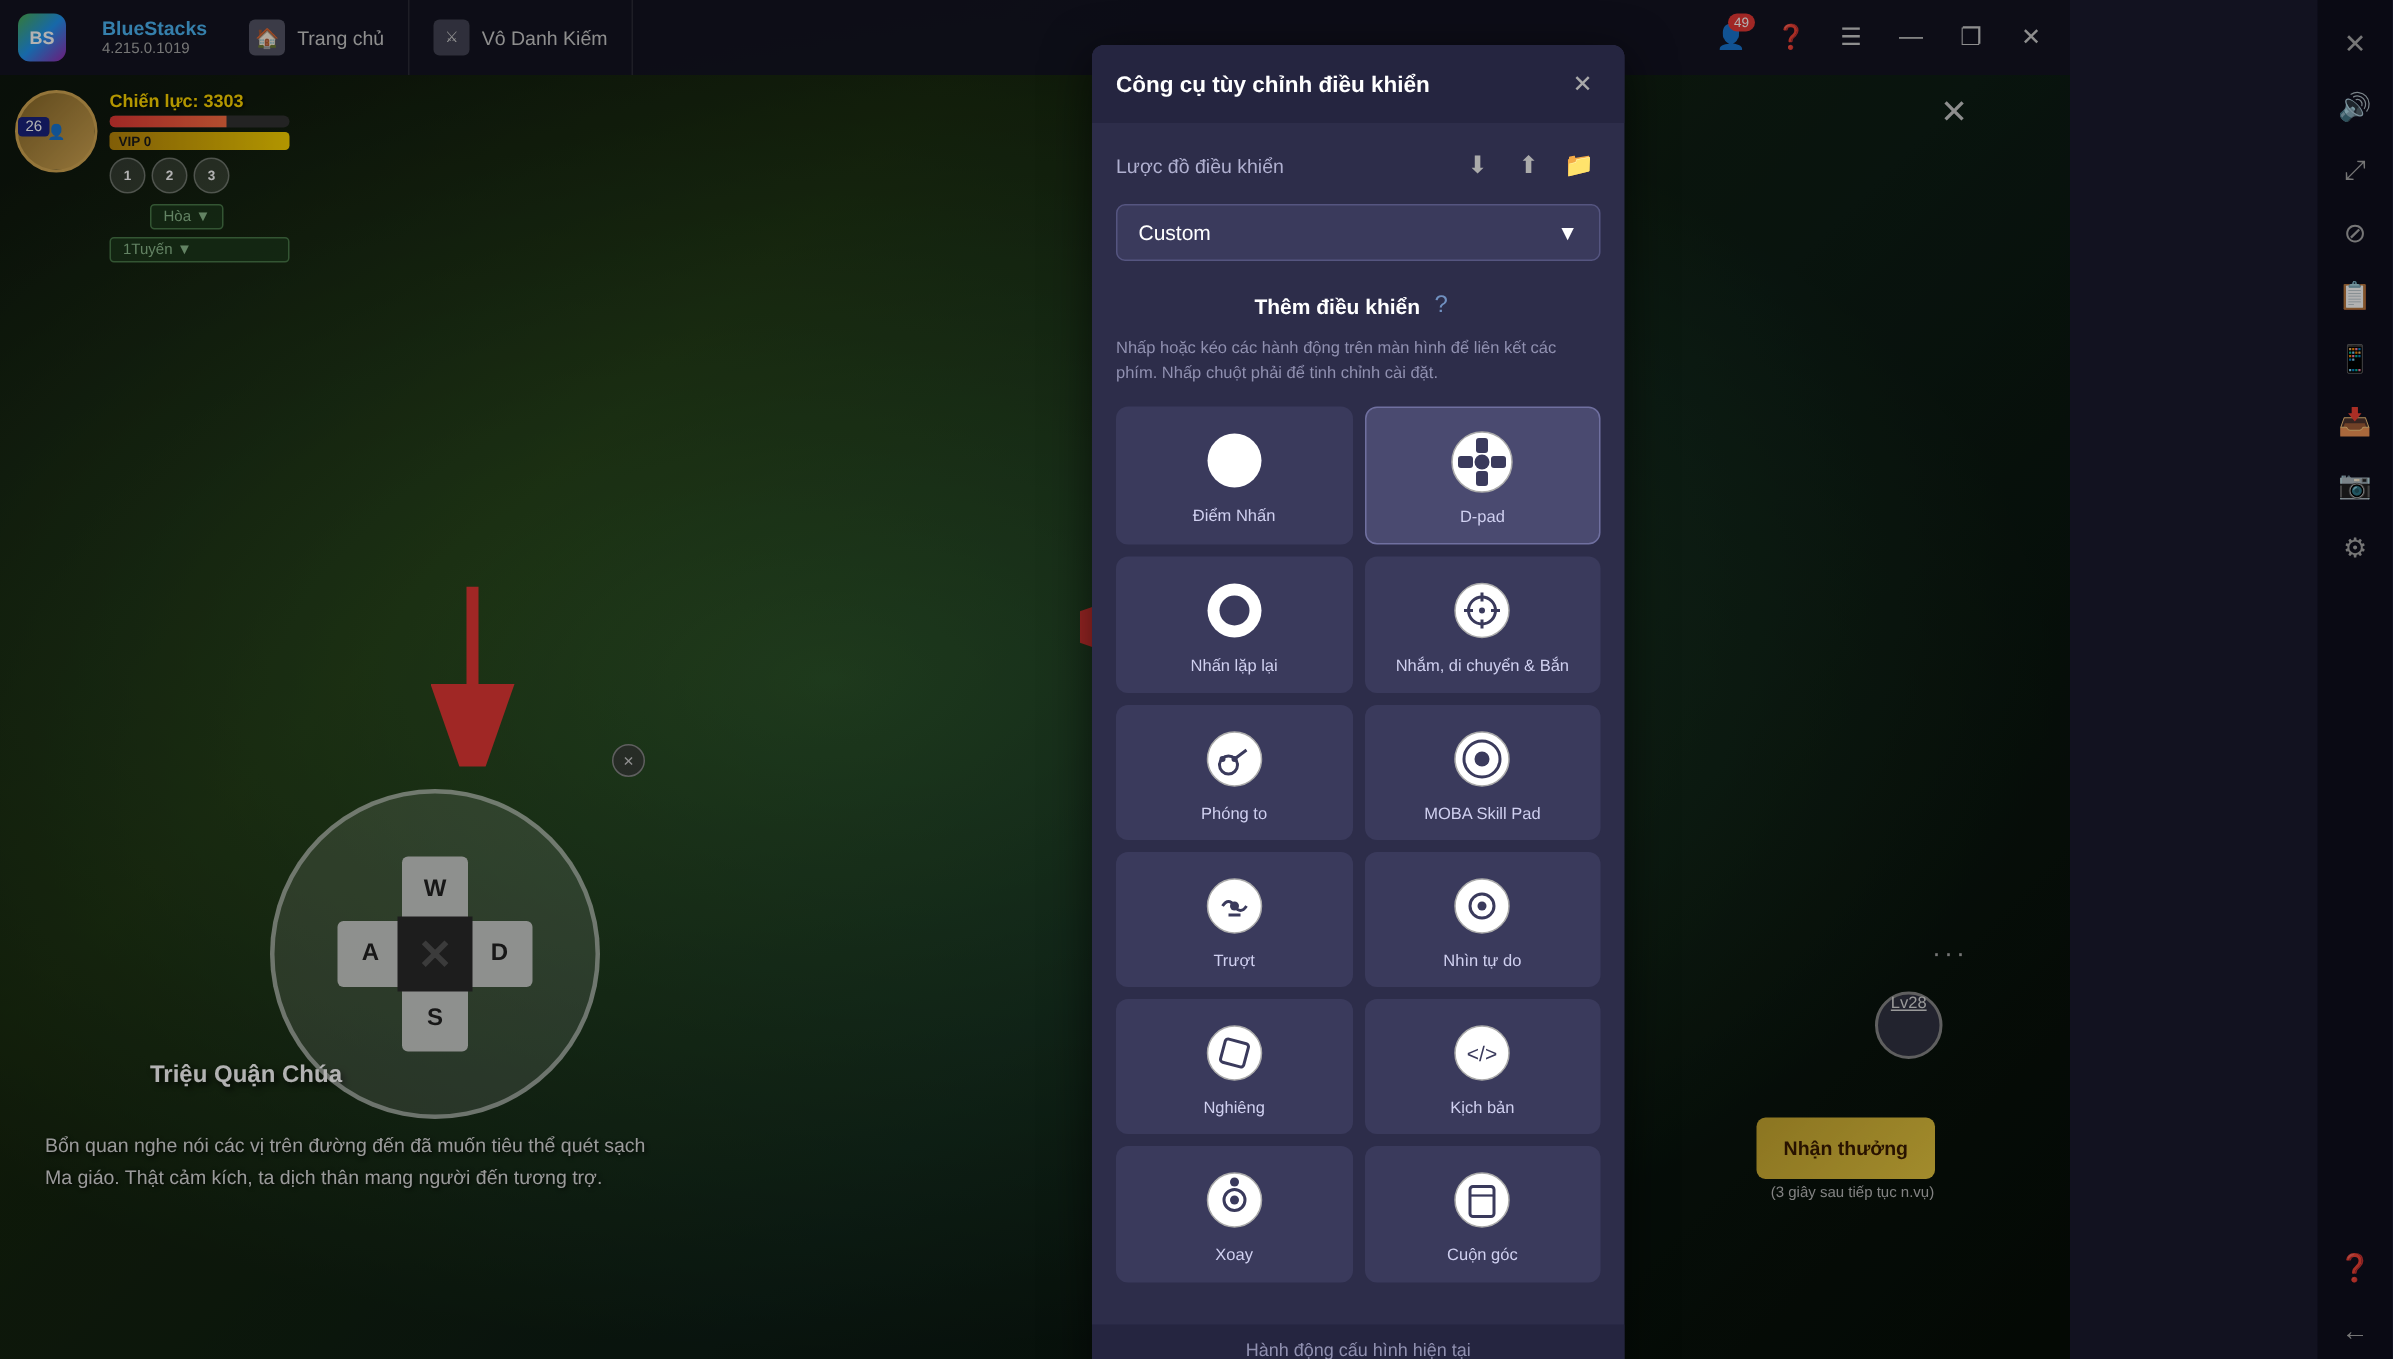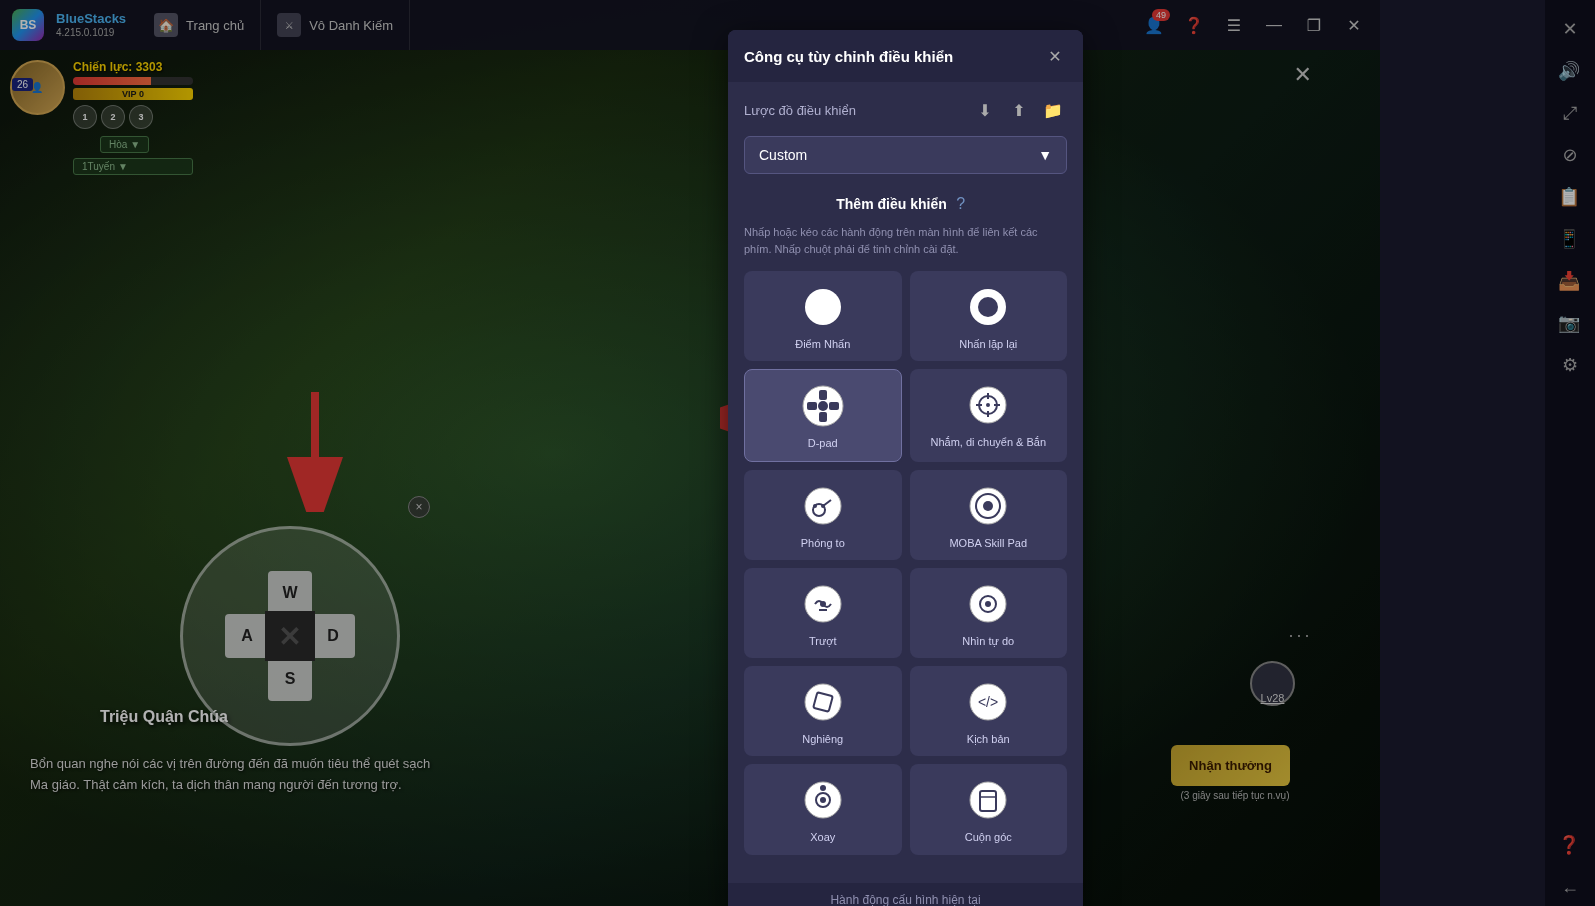--- a/index.html
+++ b/index.html
@@ -37,21 +37,21 @@
       background: rgba(20,20,35,0.95);
       display: flex;
       align-items: center;
       z-index: 10;
     }
 
     .bluestacks-logo {
       display: flex;
       align-items: center;
       padding: 0 12px;
-      gap: 12px;
+      gap: 24px;
     }
 
     .logo-icon {
       width: 32px;
       height: 32px;
       background: linear-gradient(135deg, #4CAF50, #2196F3, #9C27B0);
       border-radius: 8px;
       display: flex;
       align-items: center;
       justify-content: center;
@@ -216,21 +216,20 @@
       z-index: 2;
     }
 
     .vip-badge {
       background: linear-gradient(to right, #b8860b, #ffd700);
       color: #1a1a1a;
       font-size: 9px;
       padding: 1px 6px;
       border-radius: 3px;
       font-weight: bold;
-      text-align: center;
     }
 
     .hoa-btn, .tuyen-btn {
       display: inline-flex;
       align-items: center;
       gap: 3px;
       background: rgba(30,60,30,0.8);
       border: 1px solid #4a7a4a;
       color: #8fbc8f;
       font-size: 10px;
@@ -621,21 +620,21 @@
       width: 110px;
     }
 
     .lv-circle {
       width: 45px;
       height: 45px;
       border-radius: 50%;
       background: rgba(60,60,80,0.8);
       border: 2px solid #888;
       display: flex;
-      align-items: flex-end;
+      align-items: flex-start;
       justify-content: center;
       color: #ddd;
       font-size: 11px;
       text-decoration: underline;
     }
 
     .dots-btn {
       position: absolute;
       bottom: 260px;
       right: 68px;
@@ -805,42 +804,42 @@
 
       <div class="control-item">
         <div class="control-icon">
           <svg class="ctrl-svg" viewBox="0 0 44 44">
             <circle cx="22" cy="22" r="18" fill="white"></circle>
           </svg>
         </div>
         <span class="control-label">Điểm Nhấn</span>
       </div>
 
-      <div class="control-item">
-        <div class="control-icon">
-          <svg class="ctrl-svg" viewBox="0 0 44 44">
-            <circle cx="22" cy="22" r="18" fill="white"></circle>
-            <circle cx="22" cy="22" r="10" fill="#3a3a5c"></circle>
-          </svg>
-        </div>
-        <span class="control-label">Nhấn lặp lại</span>
-      </div>
-
       <div class="control-item highlighted">
         <div class="control-icon">
           <svg class="ctrl-svg" viewBox="0 0 44 44">
             <circle cx="22" cy="22" r="20" fill="white" stroke="#aaa" stroke-width="1"></circle>
             <rect x="18" y="6" width="8" height="10" rx="2" fill="#3a3a5c"></rect>
             <rect x="18" y="28" width="8" height="10" rx="2" fill="#3a3a5c"></rect>
             <rect x="6" y="18" width="10" height="8" rx="2" fill="#3a3a5c"></rect>
             <rect x="28" y="18" width="10" height="8" rx="2" fill="#3a3a5c"></rect>
             <circle cx="22" cy="22" r="5" fill="#3a3a5c"></circle>
           </svg>
         </div>
         <span class="control-label">D-pad</span>
+      </div>
+
+      <div class="control-item">
+        <div class="control-icon">
+          <svg class="ctrl-svg" viewBox="0 0 44 44">
+            <circle cx="22" cy="22" r="18" fill="white"></circle>
+            <circle cx="22" cy="22" r="10" fill="#3a3a5c"></circle>
+          </svg>
+        </div>
+        <span class="control-label">Nhấn lặp lại</span>
       </div>
 
       <div class="control-item">
         <div class="control-icon">
           <svg class="ctrl-svg" viewBox="0 0 44 44">
             <circle cx="22" cy="22" r="18" fill="white" stroke="#aaa" stroke-width="1"></circle>
             <circle cx="22" cy="22" r="9" fill="none" stroke="#3a3a5c" stroke-width="2"></circle>
             <line x1="22" y1="10" x2="22" y2="16" stroke="#3a3a5c" stroke-width="2"></line>
             <line x1="22" y1="28" x2="22" y2="34" stroke="#3a3a5c" stroke-width="2"></line>
             <line x1="10" y1="22" x2="16" y2="22" stroke="#3a3a5c" stroke-width="2"></line>

